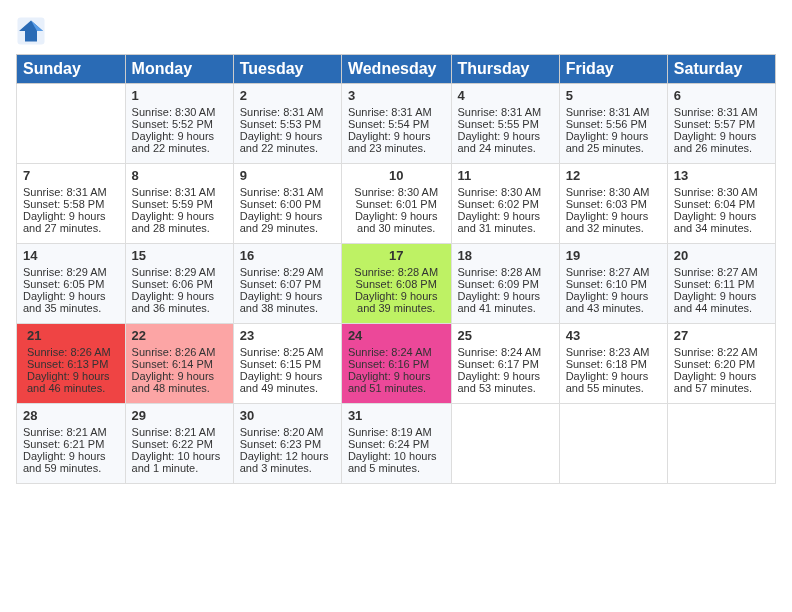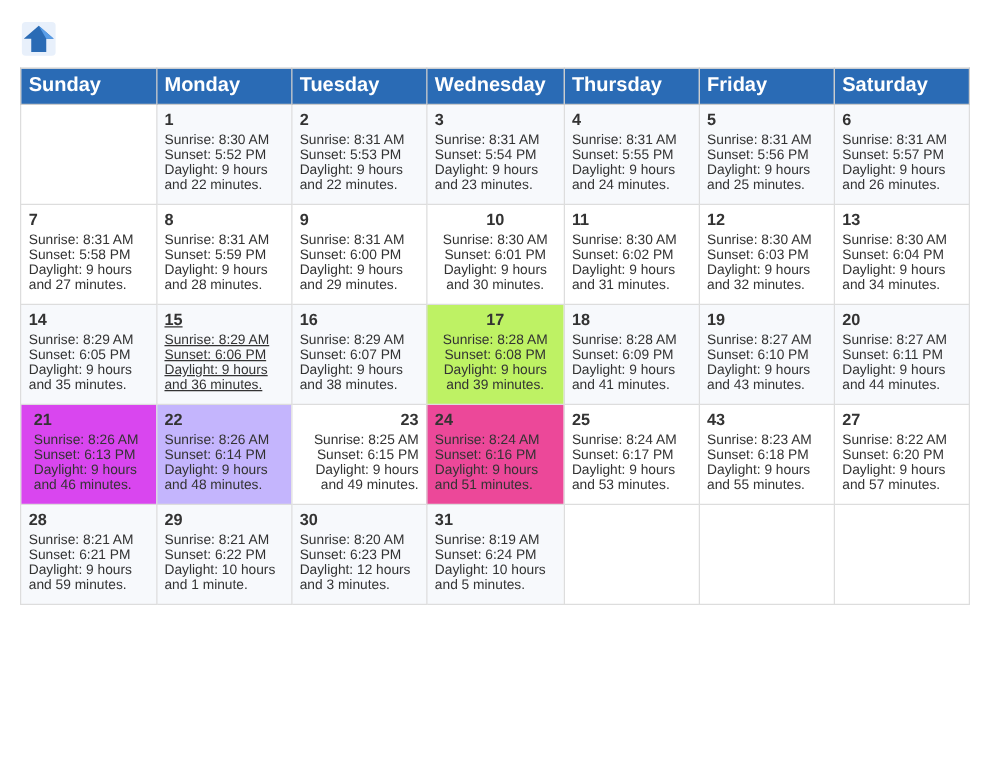--- a/index.html
+++ b/index.html
@@ -210,21 +210,21 @@
           <div>Daylight: 9 hours and 34 minutes.</div>
         </td>
       </tr>
       <tr>
         <td style="background: rgb(247, 249, 252);">
           <span class="day-num">14</span>
           <div>Sunrise: 8:29 AM</div>
           <div>Sunset: 6:05 PM</div>
           <div>Daylight: 9 hours and 35 minutes.</div>
         </td>
-        <td style="background: rgb(247, 249, 252); text-decoration: underline;">
+        <td style="background: rgb(247, 249, 252);">
           <span class="day-num">15</span>
           <div>Sunrise: 8:29 AM</div>
           <div>Sunset: 6:06 PM</div>
           <div>Daylight: 9 hours and 36 minutes.</div>
         </td>
         <td style="background: rgb(247, 249, 252);">
           <span class="day-num">16</span>
           <div>Sunrise: 8:29 AM</div>
           <div>Sunset: 6:07 PM</div>
           <div>Daylight: 9 hours and 38 minutes.</div>
@@ -248,33 +248,33 @@
           <div>Daylight: 9 hours and 43 minutes.</div>
         </td>
         <td style="background: rgb(247, 249, 252);">
           <span class="day-num">20</span>
           <div>Sunrise: 8:27 AM</div>
           <div>Sunset: 6:11 PM</div>
           <div>Daylight: 9 hours and 44 minutes.</div>
         </td>
       </tr>
       <tr>
-        <td style="background: #d946ef; padding-left: 10px;">
+        <td style="background: #ef4444; padding-left: 10px;">
           <span class="day-num">21</span>
           <div>Sunrise: 8:26 AM</div>
           <div>Sunset: 6:13 PM</div>
           <div>Daylight: 9 hours and 46 minutes.</div>
         </td>
-        <td style="background: #c4b5fd; margin-top: 19px;">
+        <td style="background: #fca5a5; margin-top: 19px;">
           <span class="day-num">22</span>
           <div>Sunrise: 8:26 AM</div>
           <div>Sunset: 6:14 PM</div>
           <div>Daylight: 9 hours and 48 minutes.</div>
         </td>
-        <td style="background: rgb(255, 255, 255); text-align: right;">
+        <td style="background: rgb(255, 255, 255);">
           <span class="day-num">23</span>
           <div>Sunrise: 8:25 AM</div>
           <div>Sunset: 6:15 PM</div>
           <div>Daylight: 9 hours and 49 minutes.</div>
         </td>
         <td style="background: #ec4899;">
           <span class="day-num">24</span>
           <div>Sunrise: 8:24 AM</div>
           <div>Sunset: 6:16 PM</div>
           <div>Daylight: 9 hours and 51 minutes.</div>

